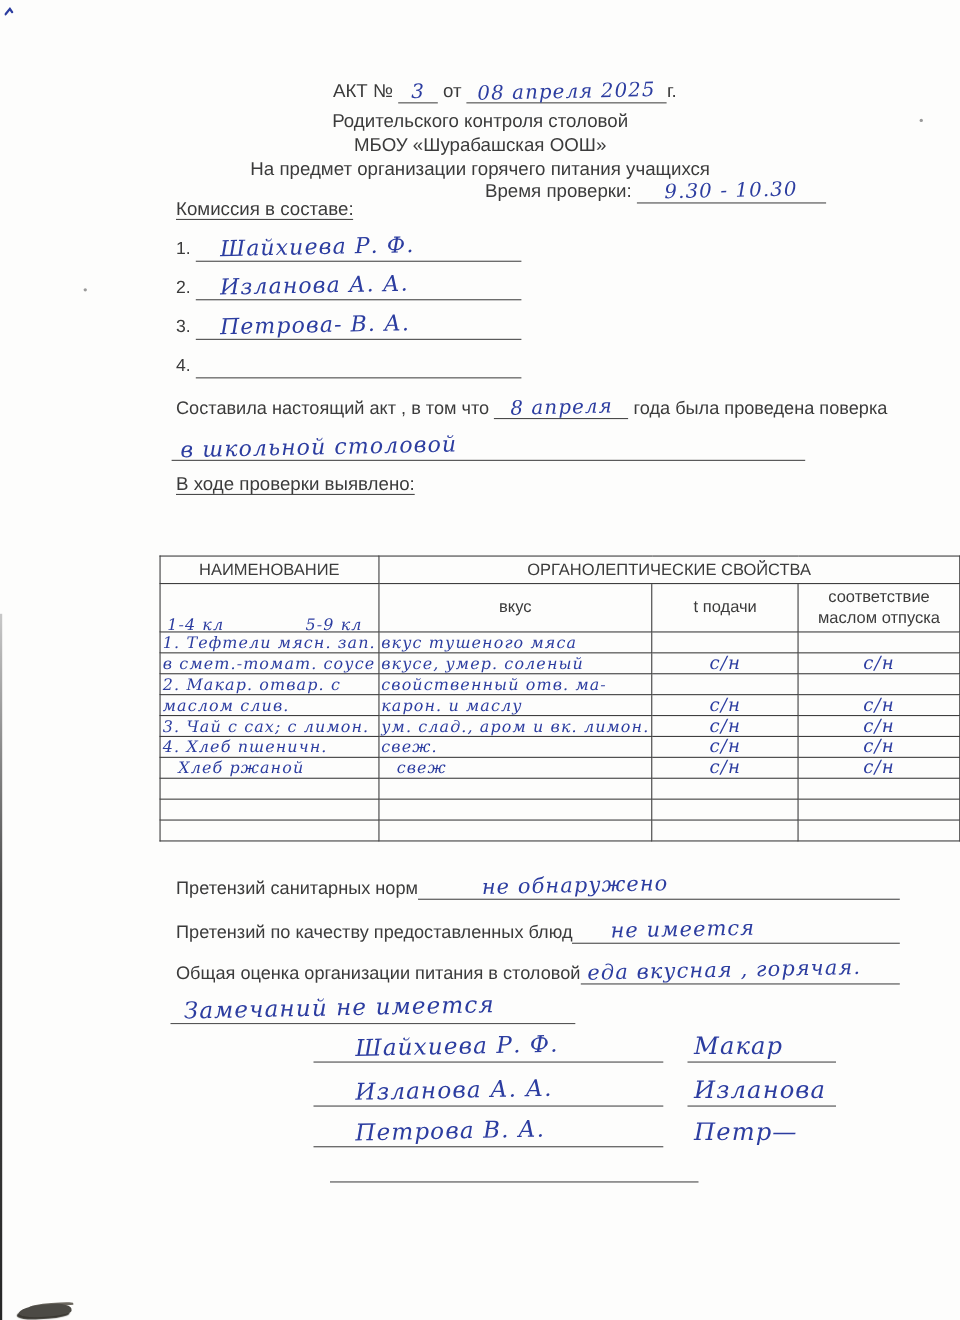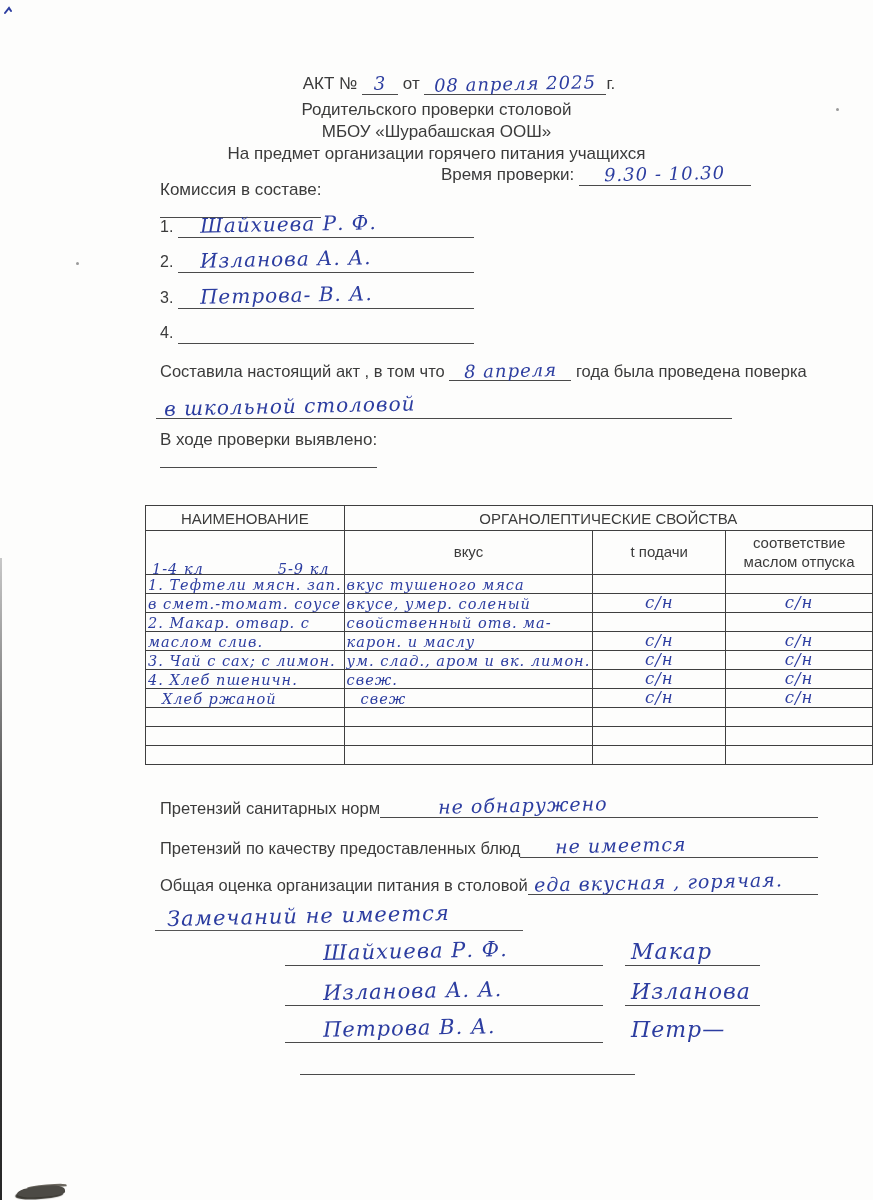--- a/index.html
+++ b/index.html
@@ -10,21 +10,21 @@
     background:#fefefdf2;
     background-color:#fdfdfc;
     overflow:hidden;
     font-family:"Liberation Sans",sans-serif;
     color:#3a3a3a;
   }
   
   .typed{color:#3b3b3b;}
   .center-block{position:absolute;left:0;width:100%;text-align:center;font-size:17px;}
   .u{border-bottom:1.6px solid #4a4a4a;display:inline-block;}
-  .underlined-label{border-bottom:1.6px solid #4a4a4a;padding-bottom:18px;}
+  .underlined-label{border-bottom:1.6px solid #4a4a4a;padding-bottom:0;}
   
   .hw{
     font-family:"DejaVu Serif",serif;
     font-style:italic;
     color:#2c3da0;
     letter-spacing:1px;
     white-space:nowrap;
   }
   .tilt{display:inline-block;transform:rotate(-1.2deg);}
   
@@ -115,21 +115,21 @@
   <div class="ink-smudge"></div>
   <div class="dot" style="left:76px;top:262px"></div>
   <div class="dot" style="left:836px;top:108px"></div>
 
   <div class="center-block hline1 typed">
     <span>АКТ №</span>
     <span class="u blank-num"><span class="hw">3</span></span>
     <span>от</span>
     <span class="u blank-date"><span class="hw tilt">08 апреля  2025</span></span><span>г.</span>
   </div>
-  <div class="center-block hline2 typed">Родительского проверки столовой</div>
+  <div class="center-block hline2 typed">Родительского контроля столовой</div>
   <div class="center-block hline3 typed">МБОУ «Шурабашская ООШ»</div>
   <div class="center-block hline4 typed">На предмет организации горячего питания учащихся</div>
   <div class="time-row typed">
     <span>Время проверки:</span>
     <span class="u blank-time"><span class="hw tilt">9.30 -  10.30</span></span>
   </div>
 
   <div class="commission-label typed">
     <span class="underlined-label">Комиссия в составе:</span>
   </div>

